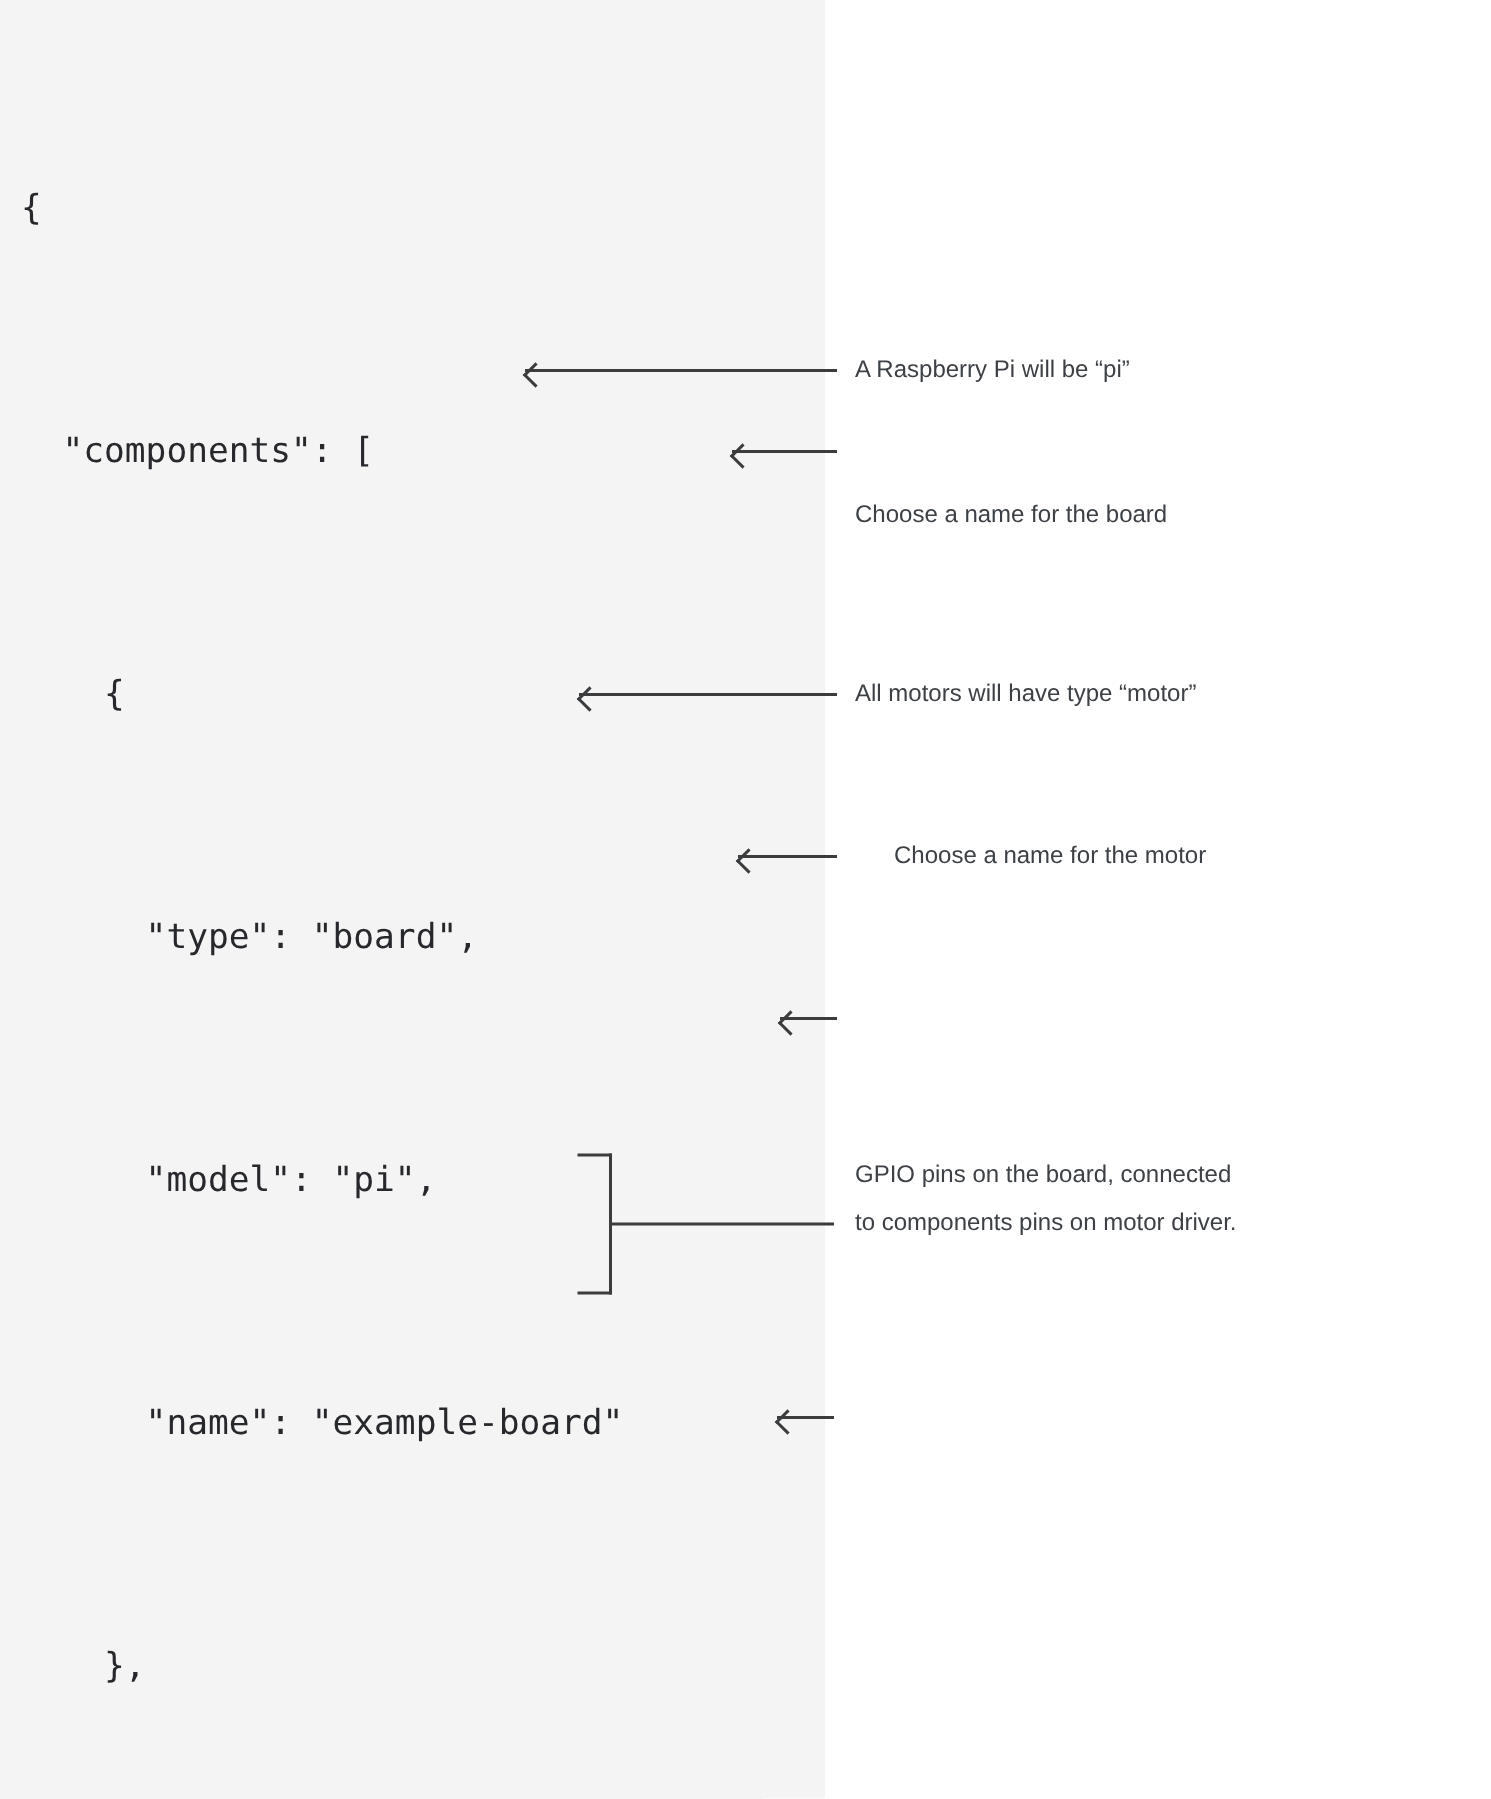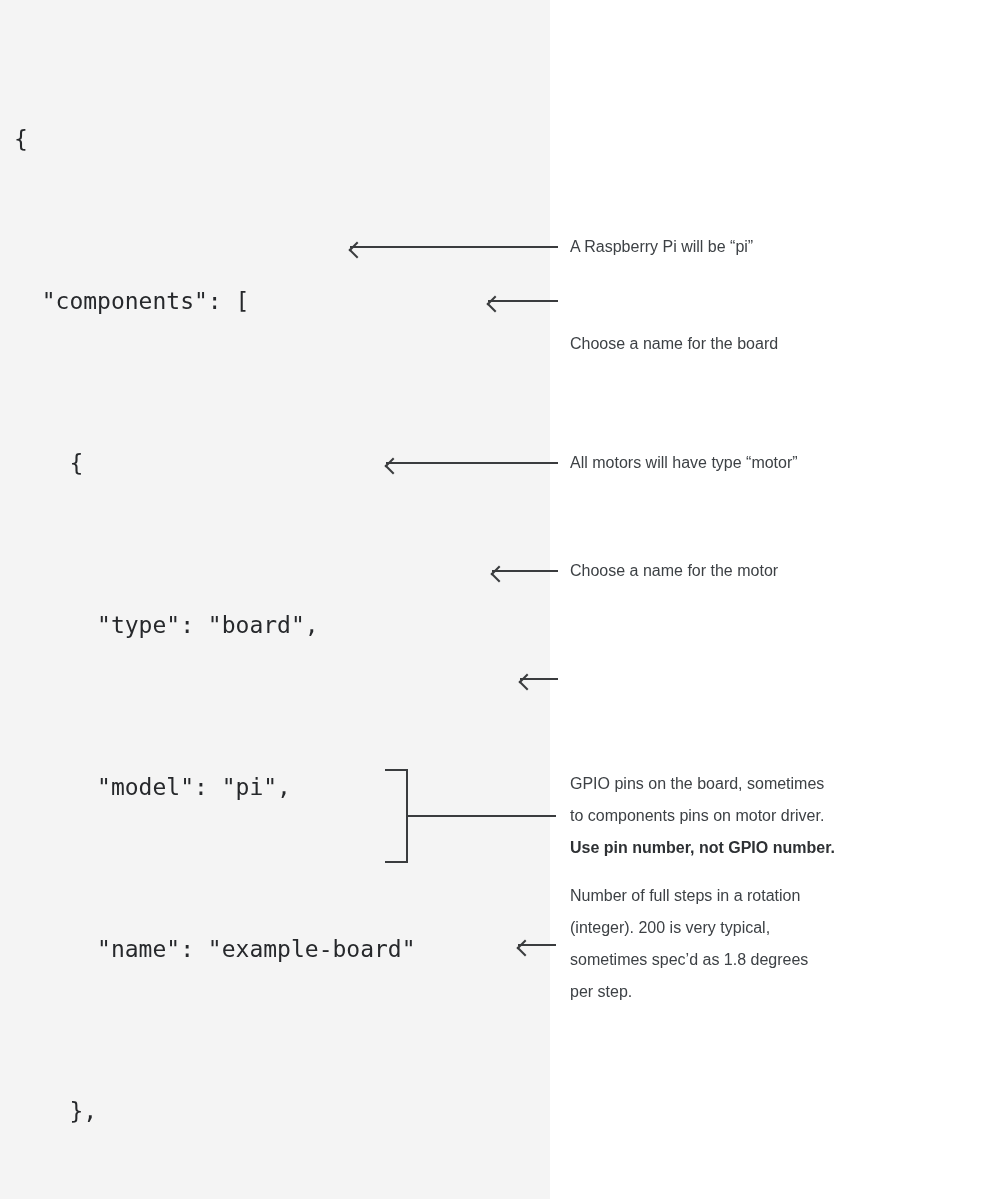--- a/index.html
+++ b/index.html
@@ -87,31 +87,24 @@
   </div>
 
   <div class="annotation" style="left:570px; top:285px;margin-top:43px;">
     <div class="ann-line">Choose a name for the board</div>
   </div>
 
   <div class="annotation" style="left:570px; top:447px;">
     <div class="ann-line">All motors will have type “motor”</div>
   </div>
 
-  <div class="annotation" style="left:570px; top:555px;">
+  <div class="annotation" style="left:596px; top:555px;">
     <div class="ann-line">Choose a name for the motor</div>
   </div>
 
 
   <div class="annotation" style="left:570px; top:768px;">
-    <div class="ann-line">GPIO pins on the board, sometimes</div>
+    <div class="ann-line">GPIO pins on the board, connected</div>
     <div class="ann-line">to components pins on motor driver.</div>
-    <div class="ann-line bold">Use pin number, not GPIO number.</div>
   </div>
 
-  <div class="annotation" style="left:570px; top:880px;">
-    <div class="ann-line">Number of full steps in a rotation</div>
-    <div class="ann-line">(integer). 200 is very typical,</div>
-    <div class="ann-line">sometimes spec’d as 1.8 degrees</div>
-    <div class="ann-line">per step.</div>
-  </div>
 
 </div>
 
 </body></html>

